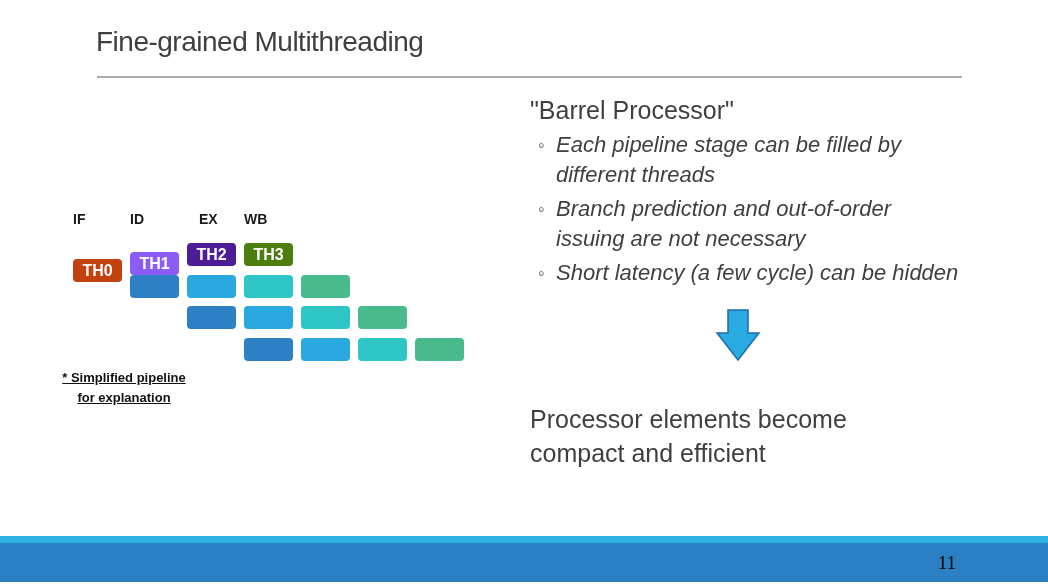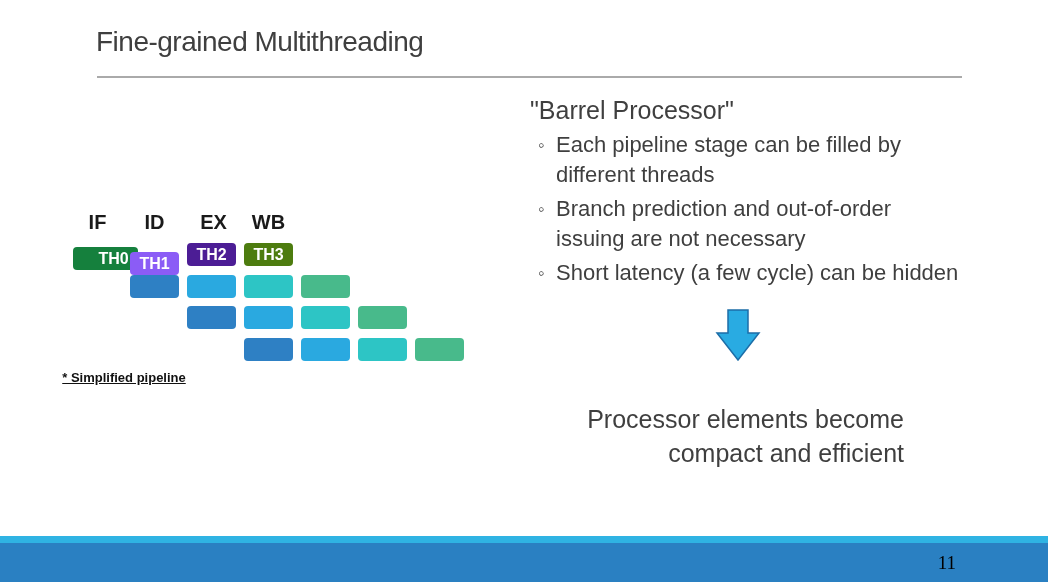--- a/index.html
+++ b/index.html
@@ -29,22 +29,22 @@
     width: 865px;
     height: 2px;
     background: #aaaaaa;
   }
   
   .diagram { position: absolute; left: 0; top: 0; width: 520px; height: 480px; }
   .stage-label {
     position: absolute;
     top: 211px;
     width: 49px;
-    text-align: center;
-    font-size: 20px;
+    text-align: left;
+    font-size: 14px;
     font-weight: 700;
     color: #1a1a1a;
   }
   .pblock {
     position: absolute;
     width: 49px;
     height: 23px;
     border-radius: 4px;
     color: #ffffff;
     font-size: 16px;
@@ -89,21 +89,21 @@
     font-size: 22px;
     line-height: 30px;
     color: var(--text-dark, #3f3f3f);
   }
   .bullet-marker {
     flex: 0 0 18px;
     margin-left: 8px;
     font-size: 18px;
     line-height: 30px;
   }
-  .bullet-text { flex: 1 1 auto; }
+  .bullet-text { flex: 1 1 auto; font-style: italic; }
   .down-arrow {
     position: absolute;
     left: 715px;
     top: 309px;
     width: 46px;
     height: 53px;
   }
   .down-arrow polygon {
     fill: var(--arrow-fill, #29abe2);
     stroke: var(--arrow-stroke, #1c6ea8);
@@ -111,21 +111,20 @@
     stroke-linejoin: miter;
   }
   .conclusion {
     position: absolute;
     left: 530px;
     top: 402px;
     width: 374px;
     font-size: 25px;
     line-height: 34px;
     color: var(--text-dark, #3f3f3f);
-    text-align: right;
   }
   
   .footer-stripe {
     position: absolute;
     left: 0;
     top: 536px;
     width: 1048px;
     height: 7px;
     background: var(--footer-stripe, #2fb3e3);
   }
@@ -153,43 +152,44 @@
 
 <div class="slide" style="--text-dark: #3F3F3F; --arrow-fill: #29ABE2; --arrow-stroke: #1C6EA8; --footer-stripe: #2FB3E3; --footer-bar: #2A80C2;">
 
   <h1 class="slide-title">Fine-grained Multithreading</h1>
   <div class="title-rule"></div>
 
   <div class="diagram">
     <div id="stage-labels">
         <span class="stage-label" style="left: 73px;">IF</span>
         <span class="stage-label" style="left: 130px;">ID</span>
-        <span class="stage-label" style="left: 189px;">EX</span>
+        <span class="stage-label" style="left: 199px;">EX</span>
         <span class="stage-label" style="left: 244px;">WB</span>
       </div>
     <div id="pipeline-grid">
-        <div class="pblock" style="left: 73px; top: 247px; background: #15803d; padding-left: 16px;">TH0</div>
+        <div class="pblock" style="left: 73px; top: 259px; background: #c2410c;">TH0</div>
         <div class="pblock" style="left: 130px; top: 252px; background: #8b5cf6;">TH1</div>
         <div class="pblock" style="left: 187px; top: 243px; background: #4c1d95;">TH2</div>
         <div class="pblock" style="left: 244px; top: 243px; background: #4d7c0f;">TH3</div>
         <div class="pblock" style="left: 130px; top: 274.5px; background: rgb(46, 128, 196);"></div>
         <div class="pblock" style="left: 187px; top: 274.5px; background: rgb(42, 169, 224);"></div>
         <div class="pblock" style="left: 244px; top: 274.5px; background: rgb(45, 197, 197);"></div>
         <div class="pblock" style="left: 301px; top: 274.5px; background: rgb(72, 186, 139);"></div>
         <div class="pblock" style="left: 187px; top: 306px; background: rgb(46, 128, 196);"></div>
         <div class="pblock" style="left: 244px; top: 306px; background: rgb(42, 169, 224);"></div>
         <div class="pblock" style="left: 301px; top: 306px; background: rgb(45, 197, 197);"></div>
         <div class="pblock" style="left: 358px; top: 306px; background: rgb(72, 186, 139);"></div>
         <div class="pblock" style="left: 244px; top: 337.5px; background: rgb(46, 128, 196);"></div>
         <div class="pblock" style="left: 301px; top: 337.5px; background: rgb(42, 169, 224);"></div>
         <div class="pblock" style="left: 358px; top: 337.5px; background: rgb(45, 197, 197);"></div>
         <div class="pblock" style="left: 415px; top: 337.5px; background: rgb(72, 186, 139);"></div>
       </div>
     <div class="footnote">
       <div>* Simplified pipeline</div>
+      <div>for explanation</div>
     </div>
   </div>
 
   <div>
     <div class="content-heading">"Barrel Processor"</div>
     <ul class="bullet-list" id="bullet-list">
         <li class="bullet-item">
           <span class="bullet-marker">◦</span>
           <span class="bullet-text">Each pipeline stage can be filled by different threads</span>
         </li>

